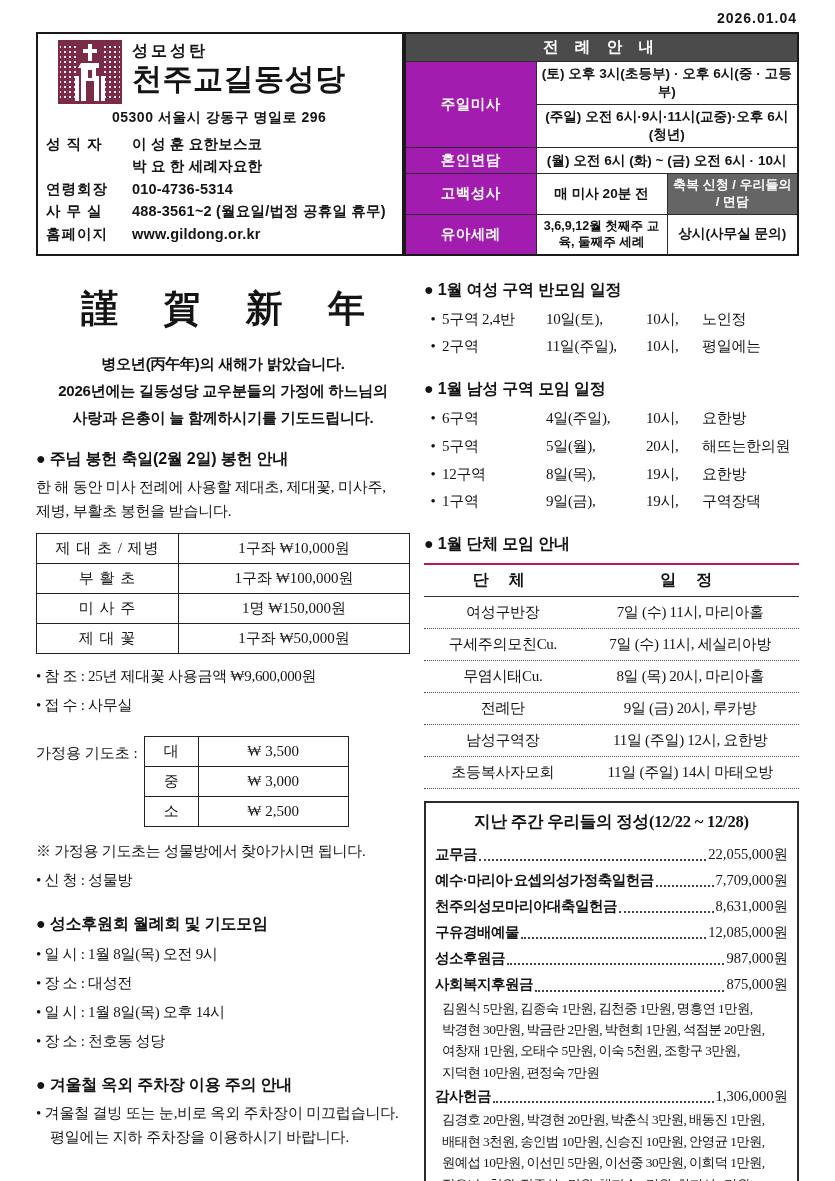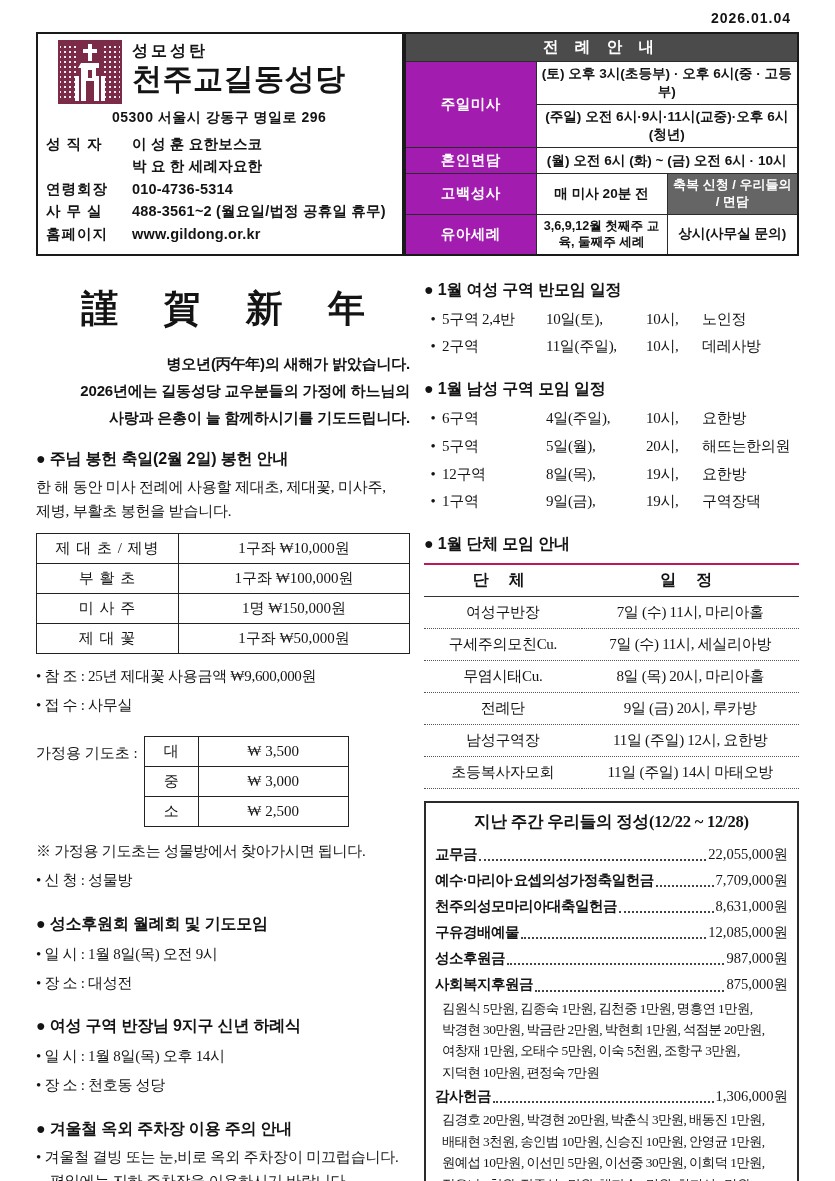--- a/index.html
+++ b/index.html
@@ -4,21 +4,21 @@
 <style>
   * { box-sizing: border-box; margin: 0; padding: 0; }
   html,body { background:#fff; }
   body {
     width: 835px; min-height: 1181px; margin: 0 auto;
     font-family: "Liberation Sans", sans-serif;
     color: #141414;
     padding: 8px 36px 24px;
     position: relative;
   }
-  .date-line { text-align: right; font-weight: bold; font-size: 14px; letter-spacing: 1px; margin: 2px 8px 6px 0; }
+  .date-line { text-align: right; font-weight: bold; font-size: 14px; letter-spacing: 1px; margin: 2px 2px 6px 0; }
 
   
   .header { display: flex; align-items: stretch; }
   .parish-box {
     width: 368px; border: 2px solid #1a1a1a; padding: 6px 8px 8px;
     flex-shrink: 0;
   }
   .logo-row { display: flex; gap: 10px; align-items: flex-start; padding-left: 12px; }
   .logo { width: 64px; height: 64px; flex-shrink: 0; }
   .motto { font-size: 16px; font-weight: bold; letter-spacing: 3px; margin-top: 1px; }
@@ -36,21 +36,21 @@
   .lit-val { text-align: center; font-size: 13.6px; font-weight: 600; }
   .lit-dark { background: #656565; color: #fff; font-weight: bold; font-size: 13px; text-align: center; line-height: 1.3; }
   .lit-small { font-size: 12.6px; line-height: 1.3; }
 
   
   .columns { display: flex; gap: 14px; margin-top: 24px; }
   .col-left { width: 374px; flex-shrink: 0; }
   .col-right { flex: 1; min-width: 0; }
 
   .greeting-title { font-family: "Liberation Serif", serif; font-size: 37px; font-weight: 600; text-align: center; letter-spacing: 18px; padding-left: 18px; margin: 4px 0 16px; }
-  .greeting-line { text-align: right; font-weight: bold; font-size: 15px; line-height: 1.8; letter-spacing: -0.2px; }
+  .greeting-line { text-align: center; font-weight: bold; font-size: 15px; line-height: 1.8; letter-spacing: -0.2px; }
 
   .sec-title { font-weight: bold; font-size: 16px; margin: 18px 0 5px; letter-spacing: -0.2px; }
   .body-line { font-family: "Liberation Serif", serif; font-size: 15px; line-height: 1.6; letter-spacing: -0.2px; }
 
   table.offer { border-collapse: collapse; width: 100%; margin: 10px 0 8px; font-family: "Liberation Serif", serif; font-size: 15px; }
   table.offer td { border: 1.6px solid #222; text-align: center; padding: 5px 4px; }
   table.offer .offer-item { width: 142px; letter-spacing: 1px; }
 
   .note-line { font-family: "Liberation Serif", serif; font-size: 15px; line-height: 1.95; letter-spacing: -0.3px; }
 
@@ -221,21 +221,20 @@
       </tbody>
         </table>
     </div>
     <div class="note-line candles-note">※ 가정용 기도초는 성물방에서 찾아가시면 됩니다.</div>
     <div class="note-line">• 신 청 : 성물방</div>
 
     <div class="sec-title">● 성소후원회 월례회 및 기도모임</div>
     <div class="note-line">• 일  시 : 1월 8일(목) 오전 9시</div>
     <div class="note-line">• 장  소 : 대성전</div>
 
-    <div class="sec-title">● 여성 구역 반장님 9지구 신년 하례식</div>
     <div class="note-line">• 일 시 : 1월 8일(목) 오후 14시</div>
     <div class="note-line">• 장  소 : 천호동 성당</div>
 
     <div class="sec-title">● 겨울철 옥외 주차장 이용 주의 안내</div>
     <div class="body-line">• 겨울철 결빙 또는 눈,비로 옥외 주차장이 미끄럽습니다.</div>
     <div class="body-line" style="padding-left:14px;">  평일에는 지하 주차장을 이용하시기 바랍니다.</div>
 
   </div>
 
   <div class="col-right">
@@ -243,21 +242,21 @@
     <div class="meeting-row">
       <span class="m-group">5구역 2,4반</span>
       <span class="m-date">10일(토),</span>
       <span class="m-time">10시,</span>
       <span class="m-place">노인정</span>
     </div>
     <div class="meeting-row">
       <span class="m-group">2구역</span>
       <span class="m-date">11일(주일),</span>
       <span class="m-time">10시,</span>
-      <span class="m-place">데레사방</span>
+      <span class="m-place">평일에는</span>
     </div>
 
     <div class="sec-title">● 1월 남성 구역 모임 일정</div>
     <div class="meeting-row">
       <span class="m-group">6구역</span>
       <span class="m-date">4일(주일),</span>
       <span class="m-time">10시,</span>
       <span class="m-place">요한방</span>
     </div>
     <div class="meeting-row">

